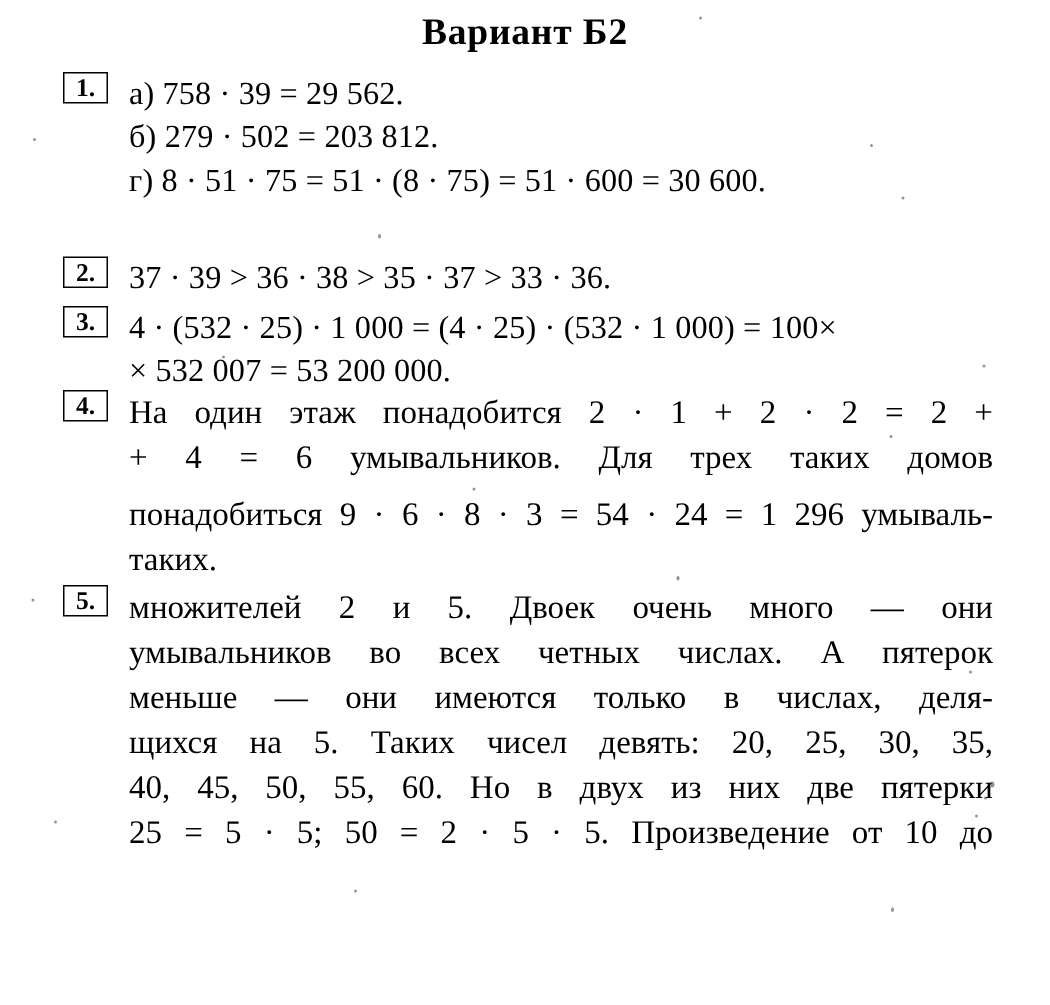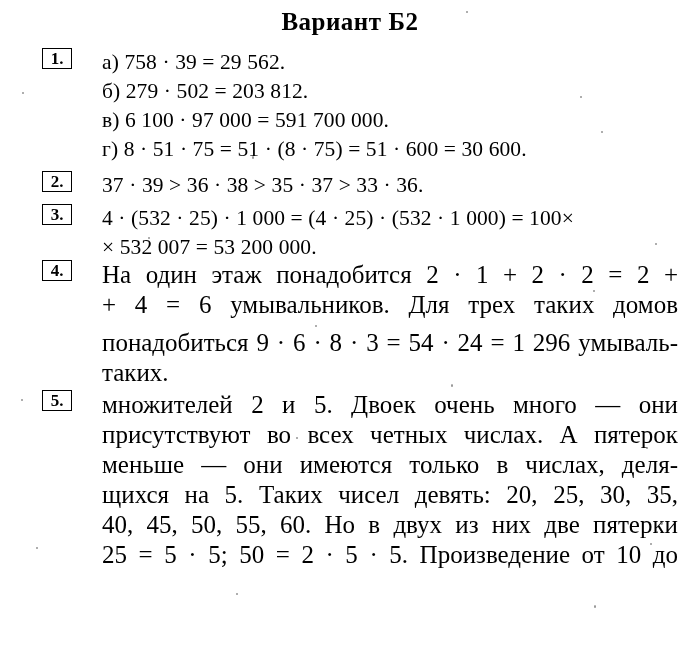--- a/index.html
+++ b/index.html
@@ -54,21 +54,21 @@
     border: 1.4px solid #000;
     box-sizing: border-box;
     font-weight: bold;
     font-size: 17px;
     line-height: 19px;
     text-align: center;
     font-family: "Liberation Serif", "DejaVu Serif", serif;
   }
 
   .body-col {
-    margin-left: 60px;
+    margin-left: 44px;
     width: 576px;
   }
 
   .ln {
     font-size: 21.5px;
     line-height: 29px;
     white-space: nowrap;
     letter-spacing: 0.1px;
   }
 
@@ -80,21 +80,21 @@
     word-spacing: 0;
   }
   .just-last {
     text-align: justify;
     text-align-last: left;
     white-space: normal;
   }
 
   
   .para {
-    font-size: 25px;
+    font-size: 22px;
     line-height: 30px;
   }
 
   
   .speck {
     position: absolute;
     background: #3a3a3a;
     border-radius: 50%;
     opacity: 0.55;
   }
@@ -106,21 +106,20 @@
 
   <div class="title">
     <span>Вариант</span><span class="sp"></span><span>Б2</span>
   </div>
 
   <div class="prob" style="top:48px;">
     <div class="marker">1.</div>
     <div class="body-col">
       <div class="ln">а) 758 · 39 = 29 562.</div>
       <div class="ln">б) 279 · 502 = 203 812.</div>
-      <div class="ln">в) 6 100 · 97 000 = 591 700 000.</div>
       <div class="ln">г) 8 · 51 · 75 = 51 · (8 · 75) = 51 · 600 = 30 600.</div>
     </div>
   </div>
 
   <div class="prob" style="top:171px;">
     <div class="marker">2.</div>
     <div class="body-col">
       <div class="ln">37 · 39 &gt; 36 · 38 &gt; 35 · 37 &gt; 33 · 36.</div>
     </div>
   </div>
@@ -145,21 +144,21 @@
     <div class="body-col">
       <div class="para just">понадобиться 9 · 6 · 8 · 3 = 54 · 24 = 1 296 умываль-</div>
       <div class="para just-last">таких.</div>
     </div>
   </div>
 
   <div class="prob" style="top:390px;">
     <div class="marker">5.</div>
     <div class="body-col">
       <div class="para just">множителей 2 и 5. Двоек очень много — они</div>
-      <div class="para just">присутствуют во всех четных числах. А пятерок</div>
+      <div class="para just">умывальников во всех четных числах. А пятерок</div>
       <div class="para just">меньше — они имеются только в числах, деля-</div>
       <div class="para just">щихся на 5. Таких чисел девять: 20, 25, 30, 35,</div>
       <div class="para just">40, 45, 50, 55, 60. Но в двух из них две пятерки</div>
       <div class="para just">25 = 5 · 5; 50 = 2 · 5 · 5. Произведение от 10 до</div>
     </div>
   </div>
 
   <div class="speck" style="left:466px;top:11px;width:2px;height:2px;"></div>
   <div class="speck" style="left:580px;top:96px;width:2px;height:2px;"></div>
   <div class="speck" style="left:601px;top:131px;width:2px;height:2px;"></div>

